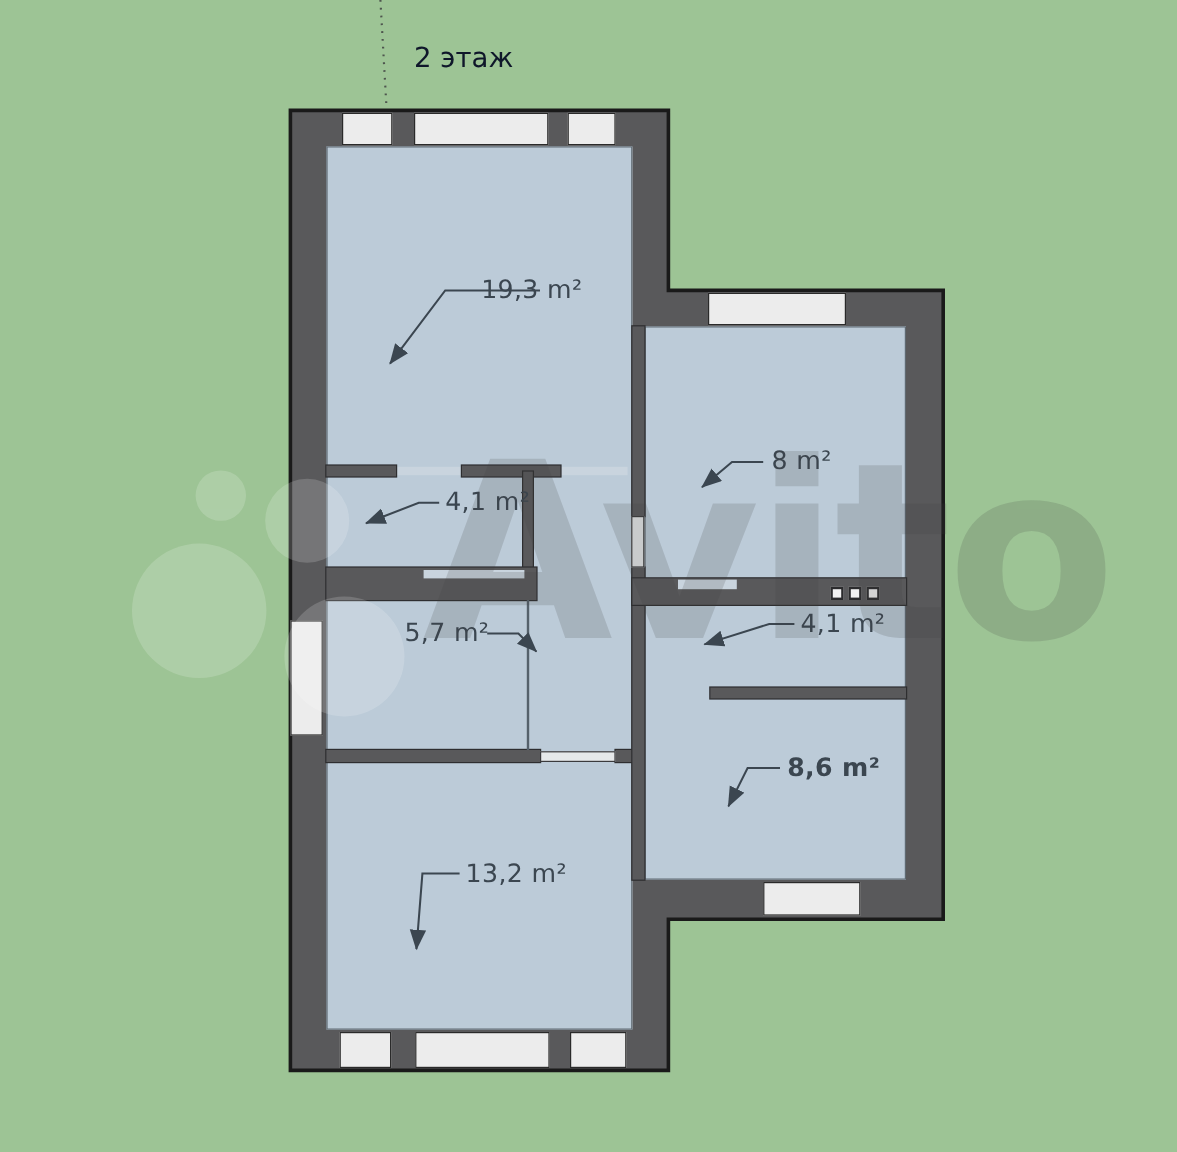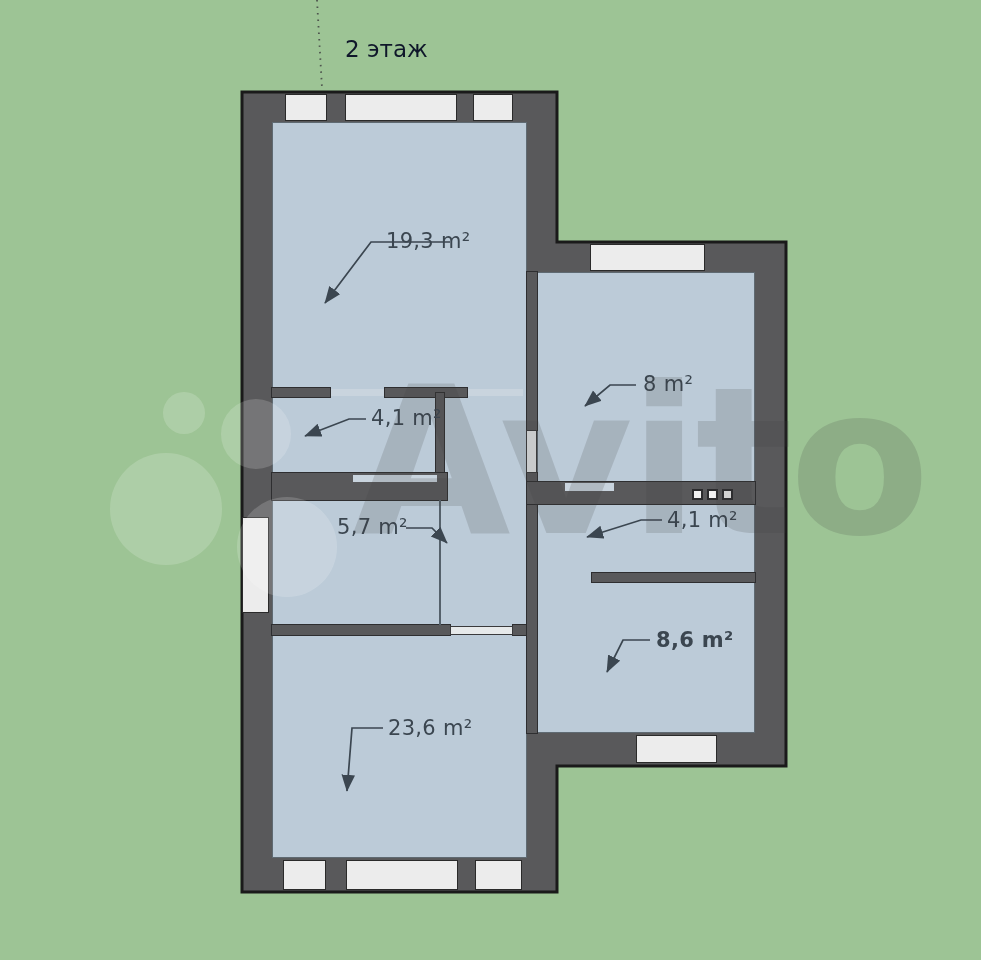--- a/index.html
+++ b/index.html
@@ -80,27 +80,27 @@
   <div class="window lvl30" style="left:590px;top:244px;width:115px;height:27px;"></div>
 
   <div class="window lvl30" style="left:242px;top:517px;width:27px;height:96px;"></div>
 
   <div class="window lvl30" style="left:636px;top:735px;width:81px;height:28px;"></div>
 
   <div class="window lvl30" style="left:283px;top:860px;width:43px;height:30px;"></div>
   <div class="window lvl30" style="left:346px;top:860px;width:112px;height:30px;"></div>
   <div class="window lvl30" style="left:475px;top:860px;width:47px;height:30px;"></div>
 
-  <div class="room-label lvl30" style="left:386px;top:230px;">19,3 m²</div>
+  <div class="room-label lvl30" style="left:401px;top:230px;">19,3 m²</div>
   <div class="room-label lvl30" style="left:643px;top:373px;">8 m²</div>
   <div class="room-label lvl30" style="left:371px;top:407px;">4,1 m²</div>
   <div class="room-label lvl30" style="left:337px;top:516px;">5,7 m²</div>
   <div class="room-label lvl30" style="left:667px;top:509px;">4,1 m²</div>
   <div class="room-label lvl30" style="left:656px;top:629px;font-weight:bold;">8,6 m²</div>
-  <div class="room-label lvl30" style="left:388px;top:717px;">23,6 m²</div>
+  <div class="room-label lvl30" style="left:388px;top:717px;">13,2 m²</div>
 
   <div id="floor-label">2 этаж</div>
 
   <svg id="svg-layer" width="981" height="960">
     <defs>
       <marker id="arrow" markerWidth="11" markerHeight="9" refX="9.5" refY="4" orient="auto">
         <path d="M0,0 L10,4 L0,8 Z" fill="#3b4650"></path>
       </marker>
     </defs>
     <line x1="317" y1="0" x2="322" y2="88" stroke="#4e554e" stroke-width="1.8" stroke-dasharray="1.5,5"></line>

